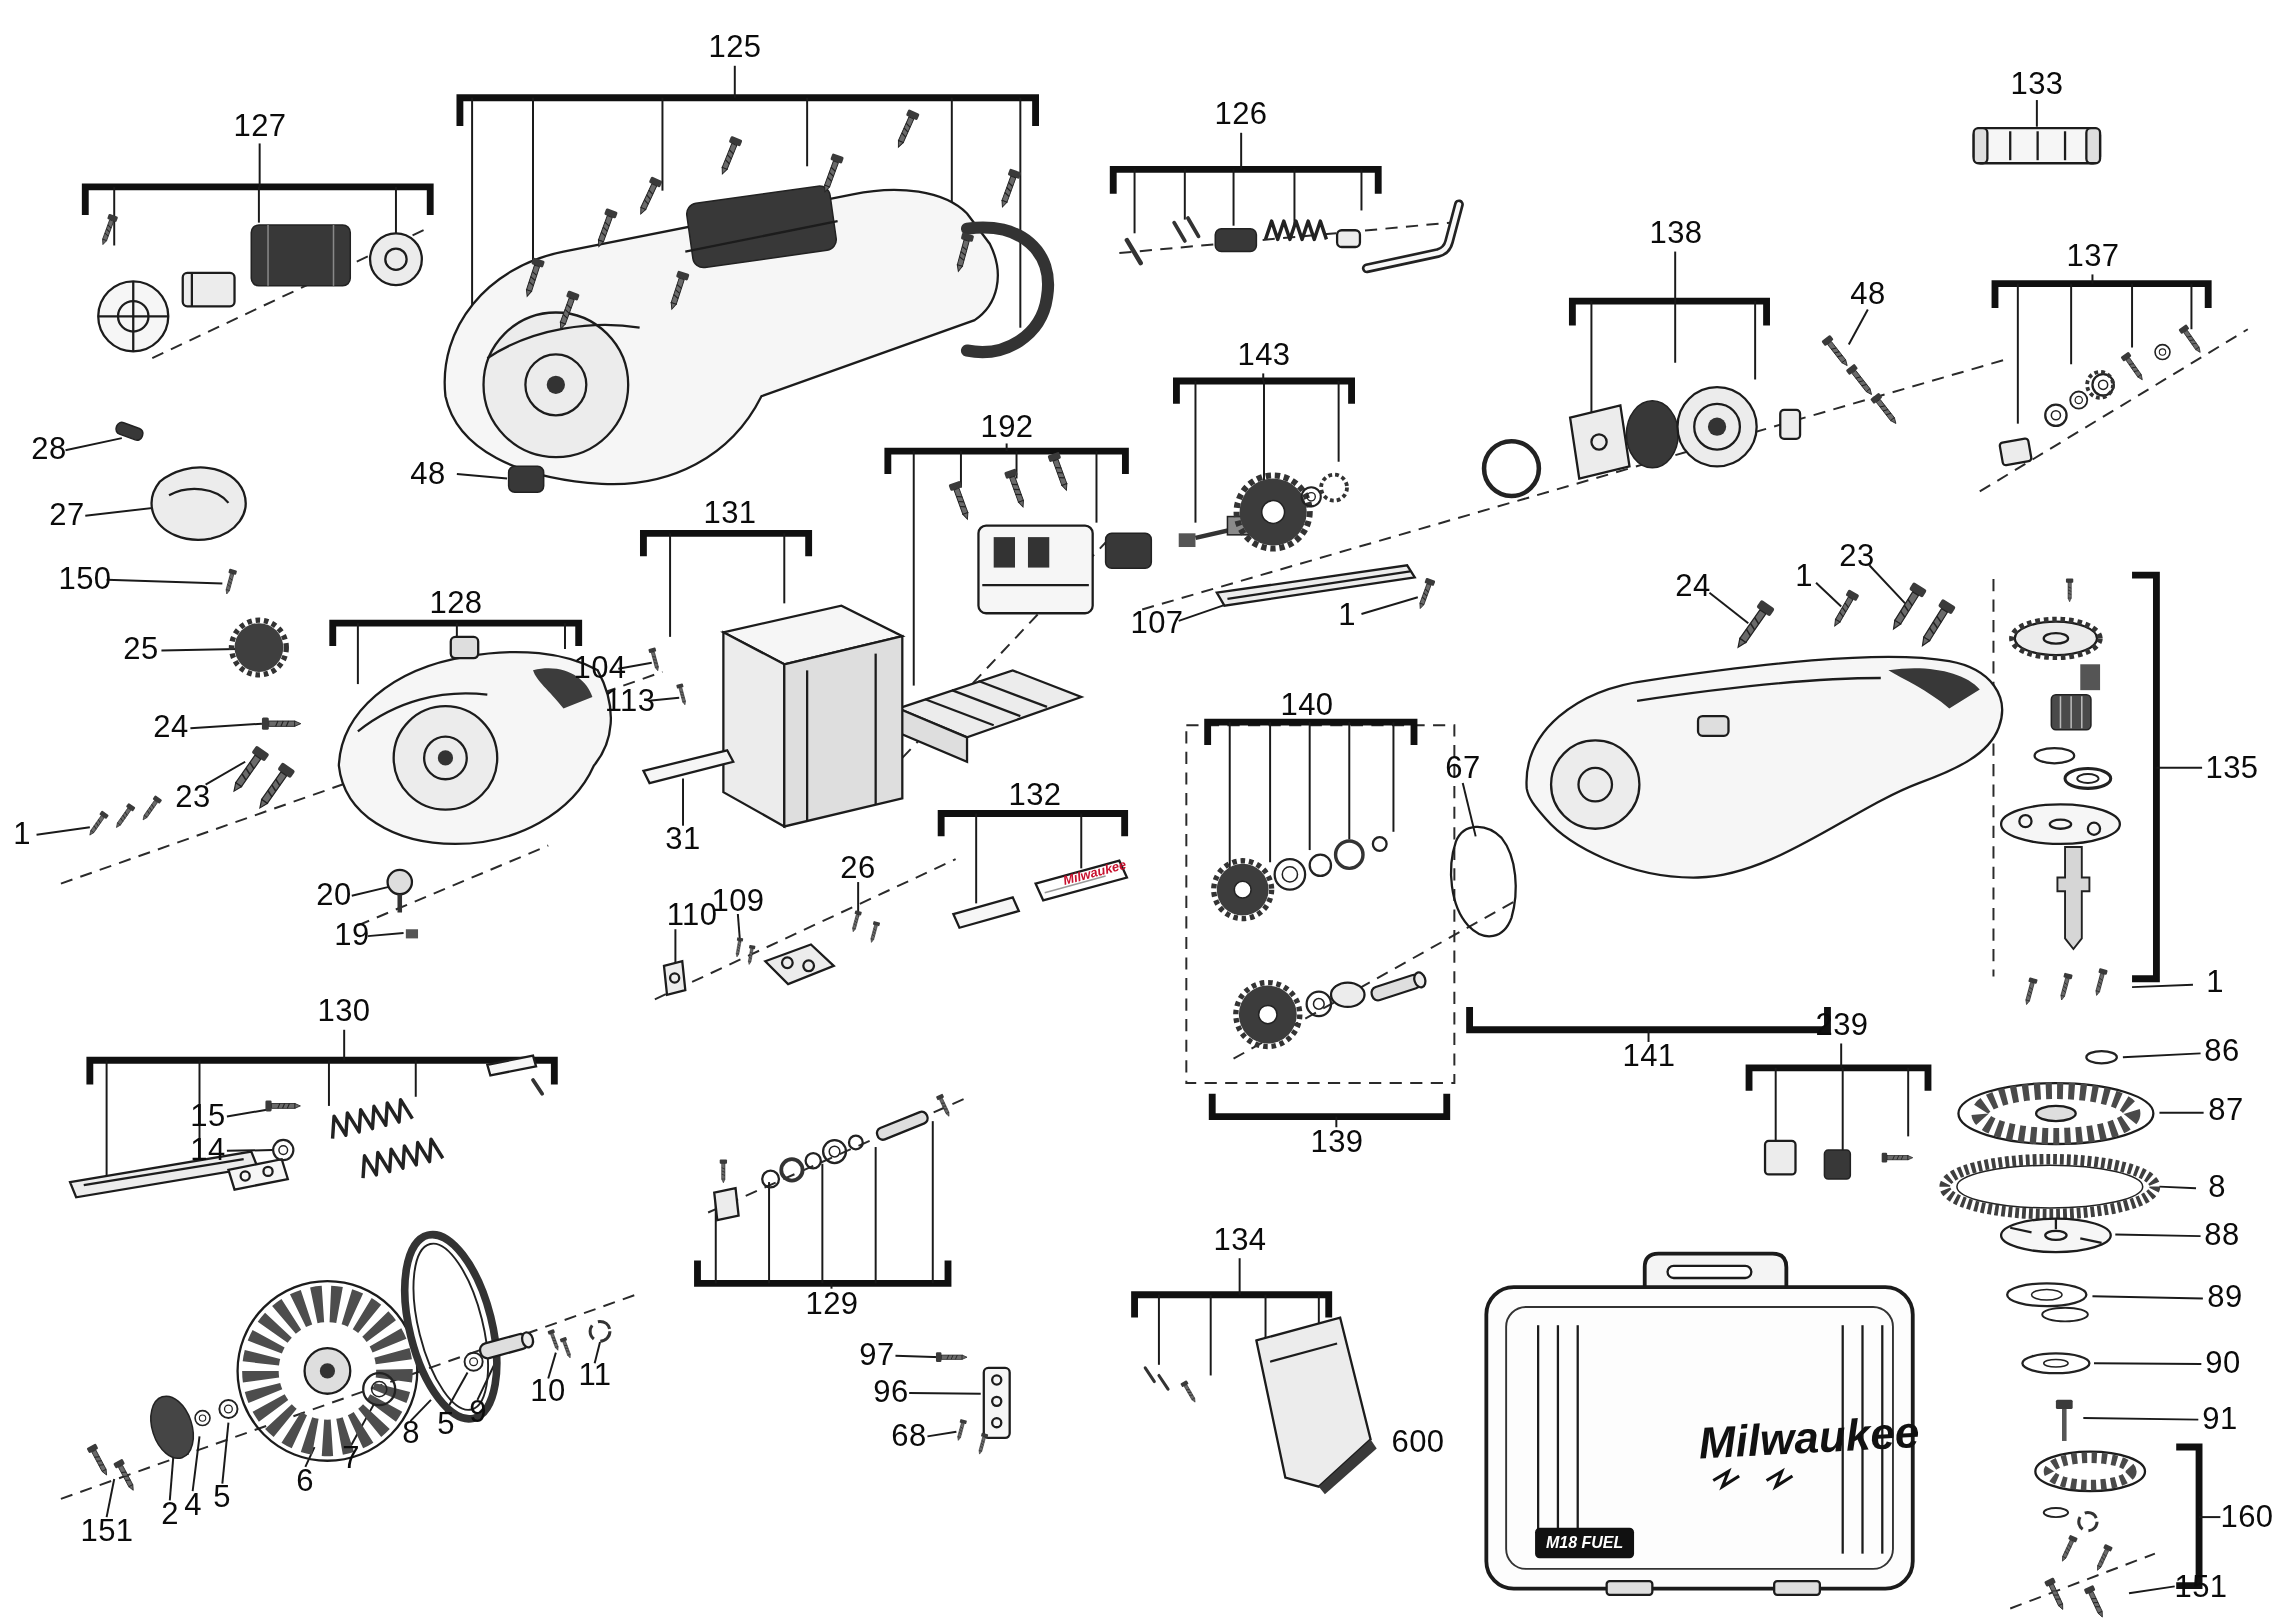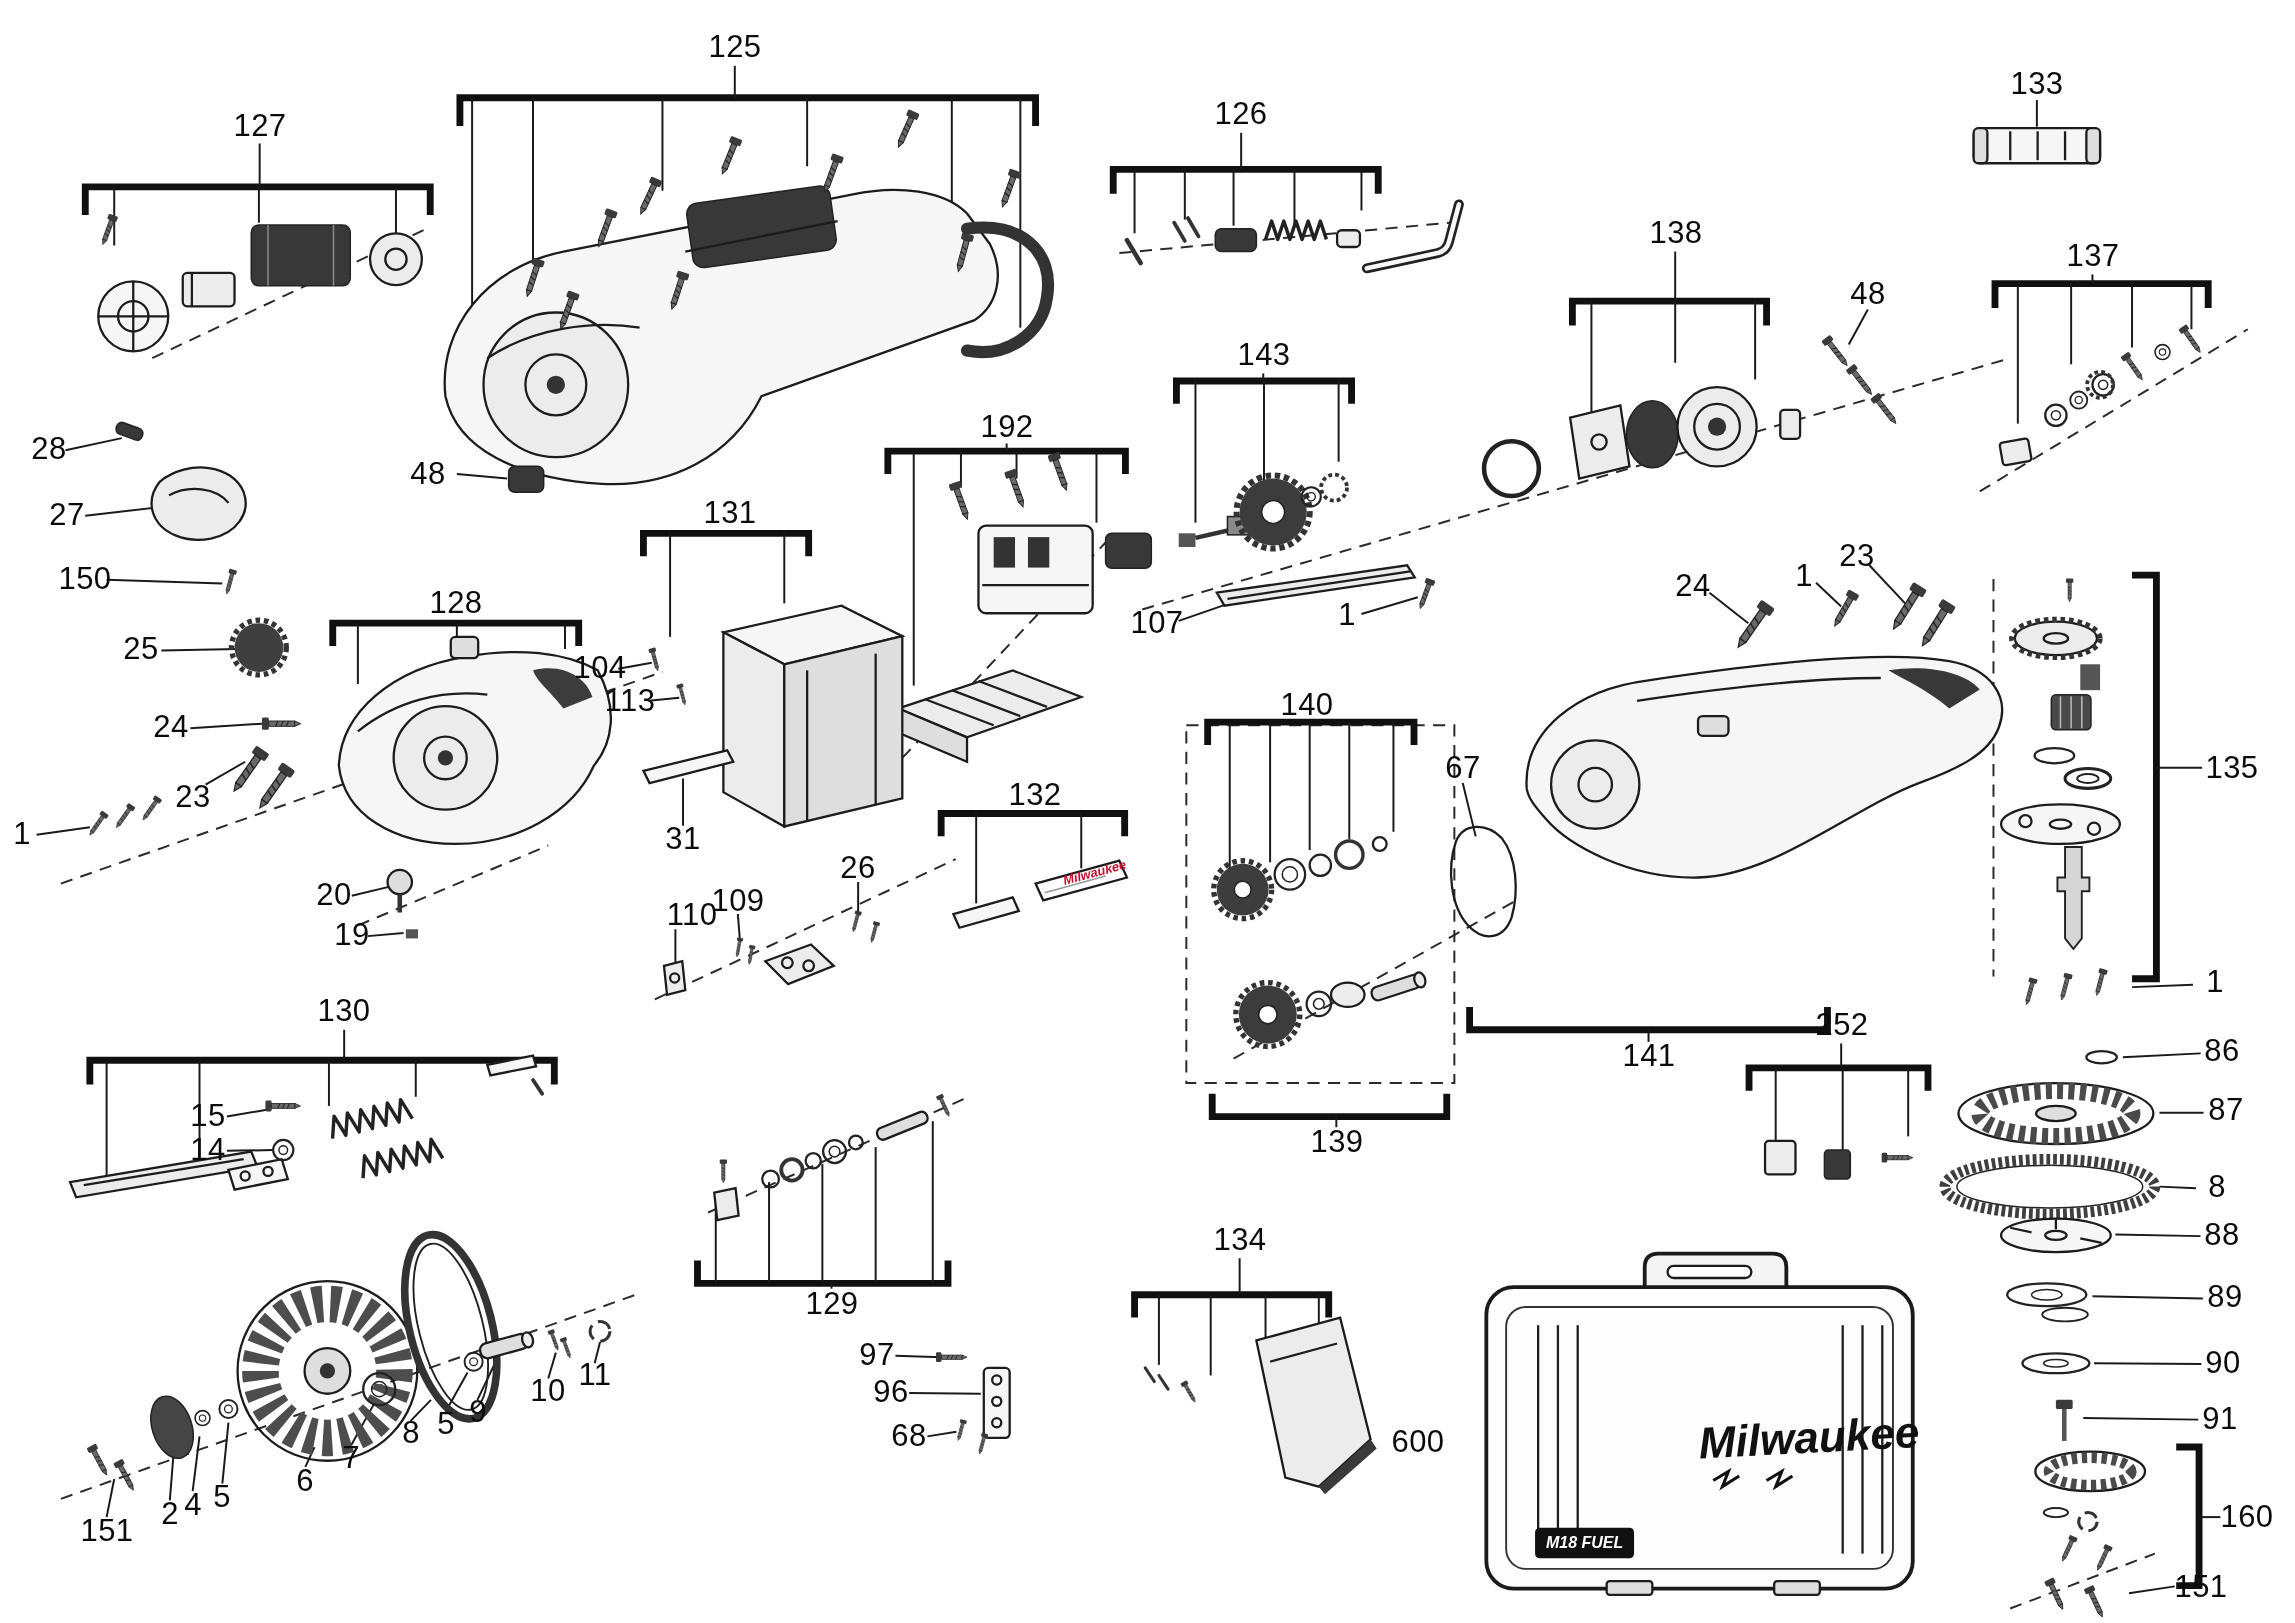--- a/index.html
+++ b/index.html
@@ -647,21 +647,21 @@
   <div class="callout" style="left:208px;top:1116px">15</div>
   <div class="callout" style="left:208px;top:1150px">14</div>
   <div class="callout" style="left:2215px;top:982px">1</div>
   <div class="callout" style="left:2222px;top:1051px">86</div>
   <div class="callout" style="left:2226px;top:1110px">87</div>
   <div class="callout" style="left:2217px;top:1187px">8</div>
   <div class="callout" style="left:2222px;top:1235px">88</div>
   <div class="callout" style="left:2225px;top:1297px">89</div>
   <div class="callout" style="left:2223px;top:1363px">90</div>
   <div class="callout" style="left:2220px;top:1419px">91</div>
-  <div class="callout" style="left:1842px;top:1025px">252</div>
+  <div class="callout" style="left:1842px;top:1025px">239</div>
   <div class="callout" style="left:1649px;top:1056px">141</div>
   <div class="callout" style="left:1337px;top:1142px">139</div>
   <div class="callout" style="left:832px;top:1304px">129</div>
   <div class="callout" style="left:1240px;top:1240px">134</div>
   <div class="callout" style="left:877px;top:1355px">97</div>
   <div class="callout" style="left:891px;top:1392px">96</div>
   <div class="callout" style="left:909px;top:1436px">68</div>
   <div class="callout" style="left:1418px;top:1442px">600</div>
   <div class="callout" style="left:2247px;top:1517px">160</div>
   <div class="callout" style="left:2201px;top:1587px">151</div>

